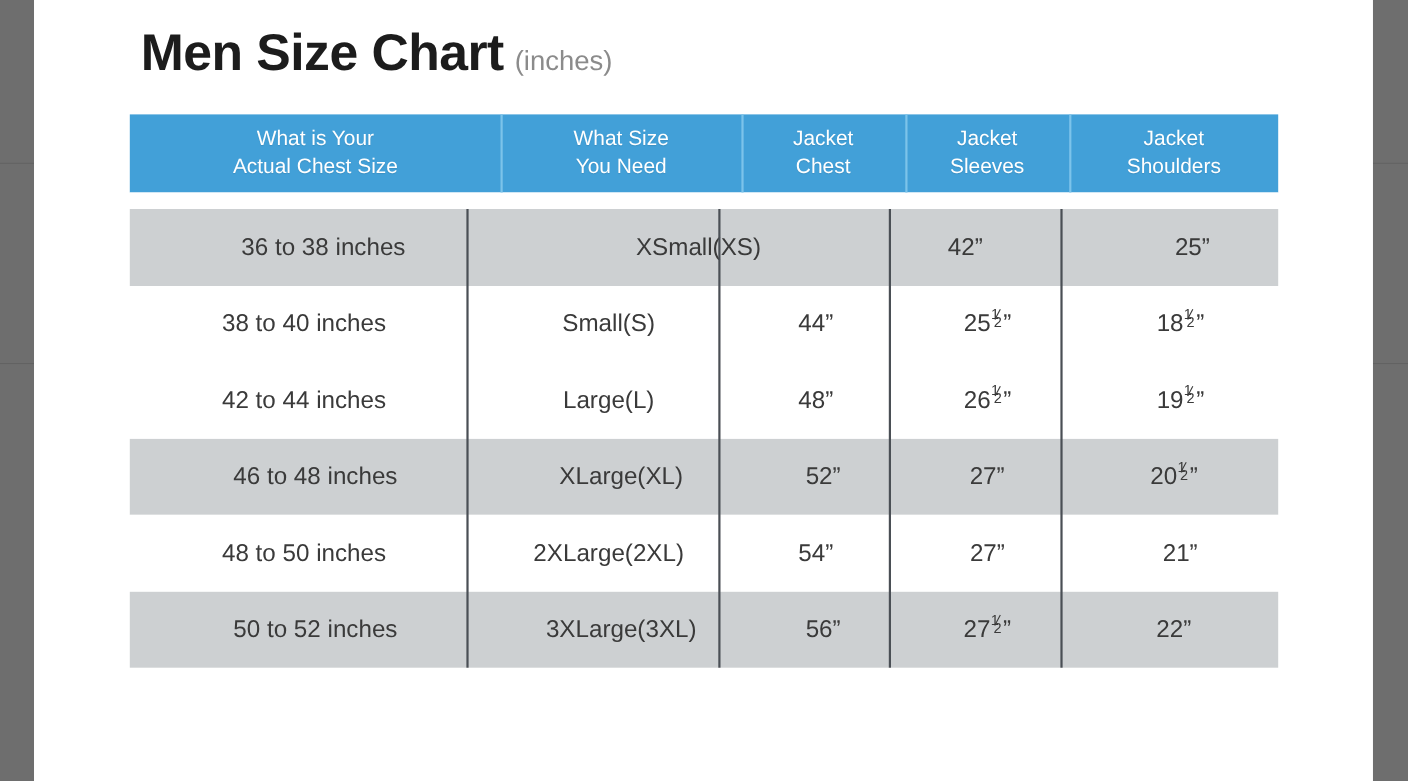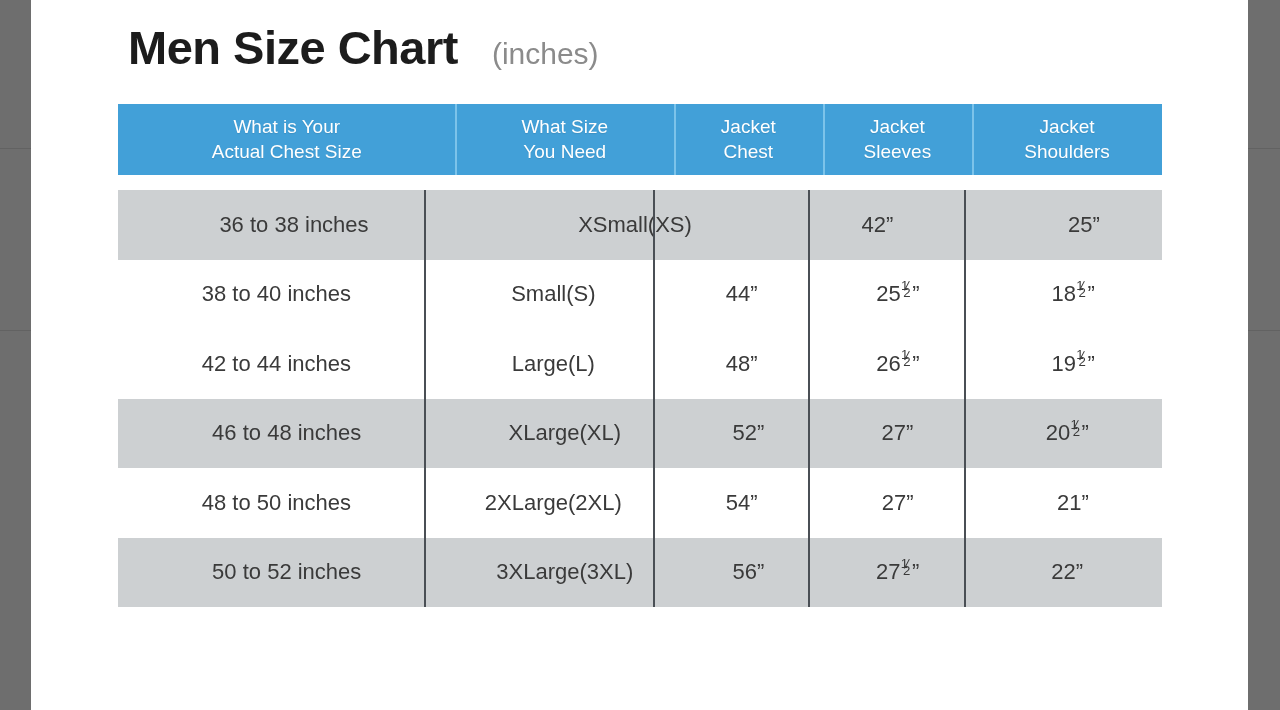--- a/index.html
+++ b/index.html
@@ -49,30 +49,29 @@
   }
 
   
   #title-block {
     position: absolute;
     left: 97px;
     top: 20px;
     display: flex;
     align-items: baseline;
     white-space: nowrap;
-    gap: 24px;
   }
   #title-main {
     font-size: 47px;
     font-weight: 700;
     color: #1c1c1c;
     letter-spacing: -0.5px;
   }
   #title-sub {
-    font-size: 30px;
+    font-size: 25px;
     font-weight: 400;
     color: #8b8b8b;
     margin-left: 10px;
   }
 
   
   #table-wrap {
     position: absolute;
     left: 87px;
     top: 104px;

